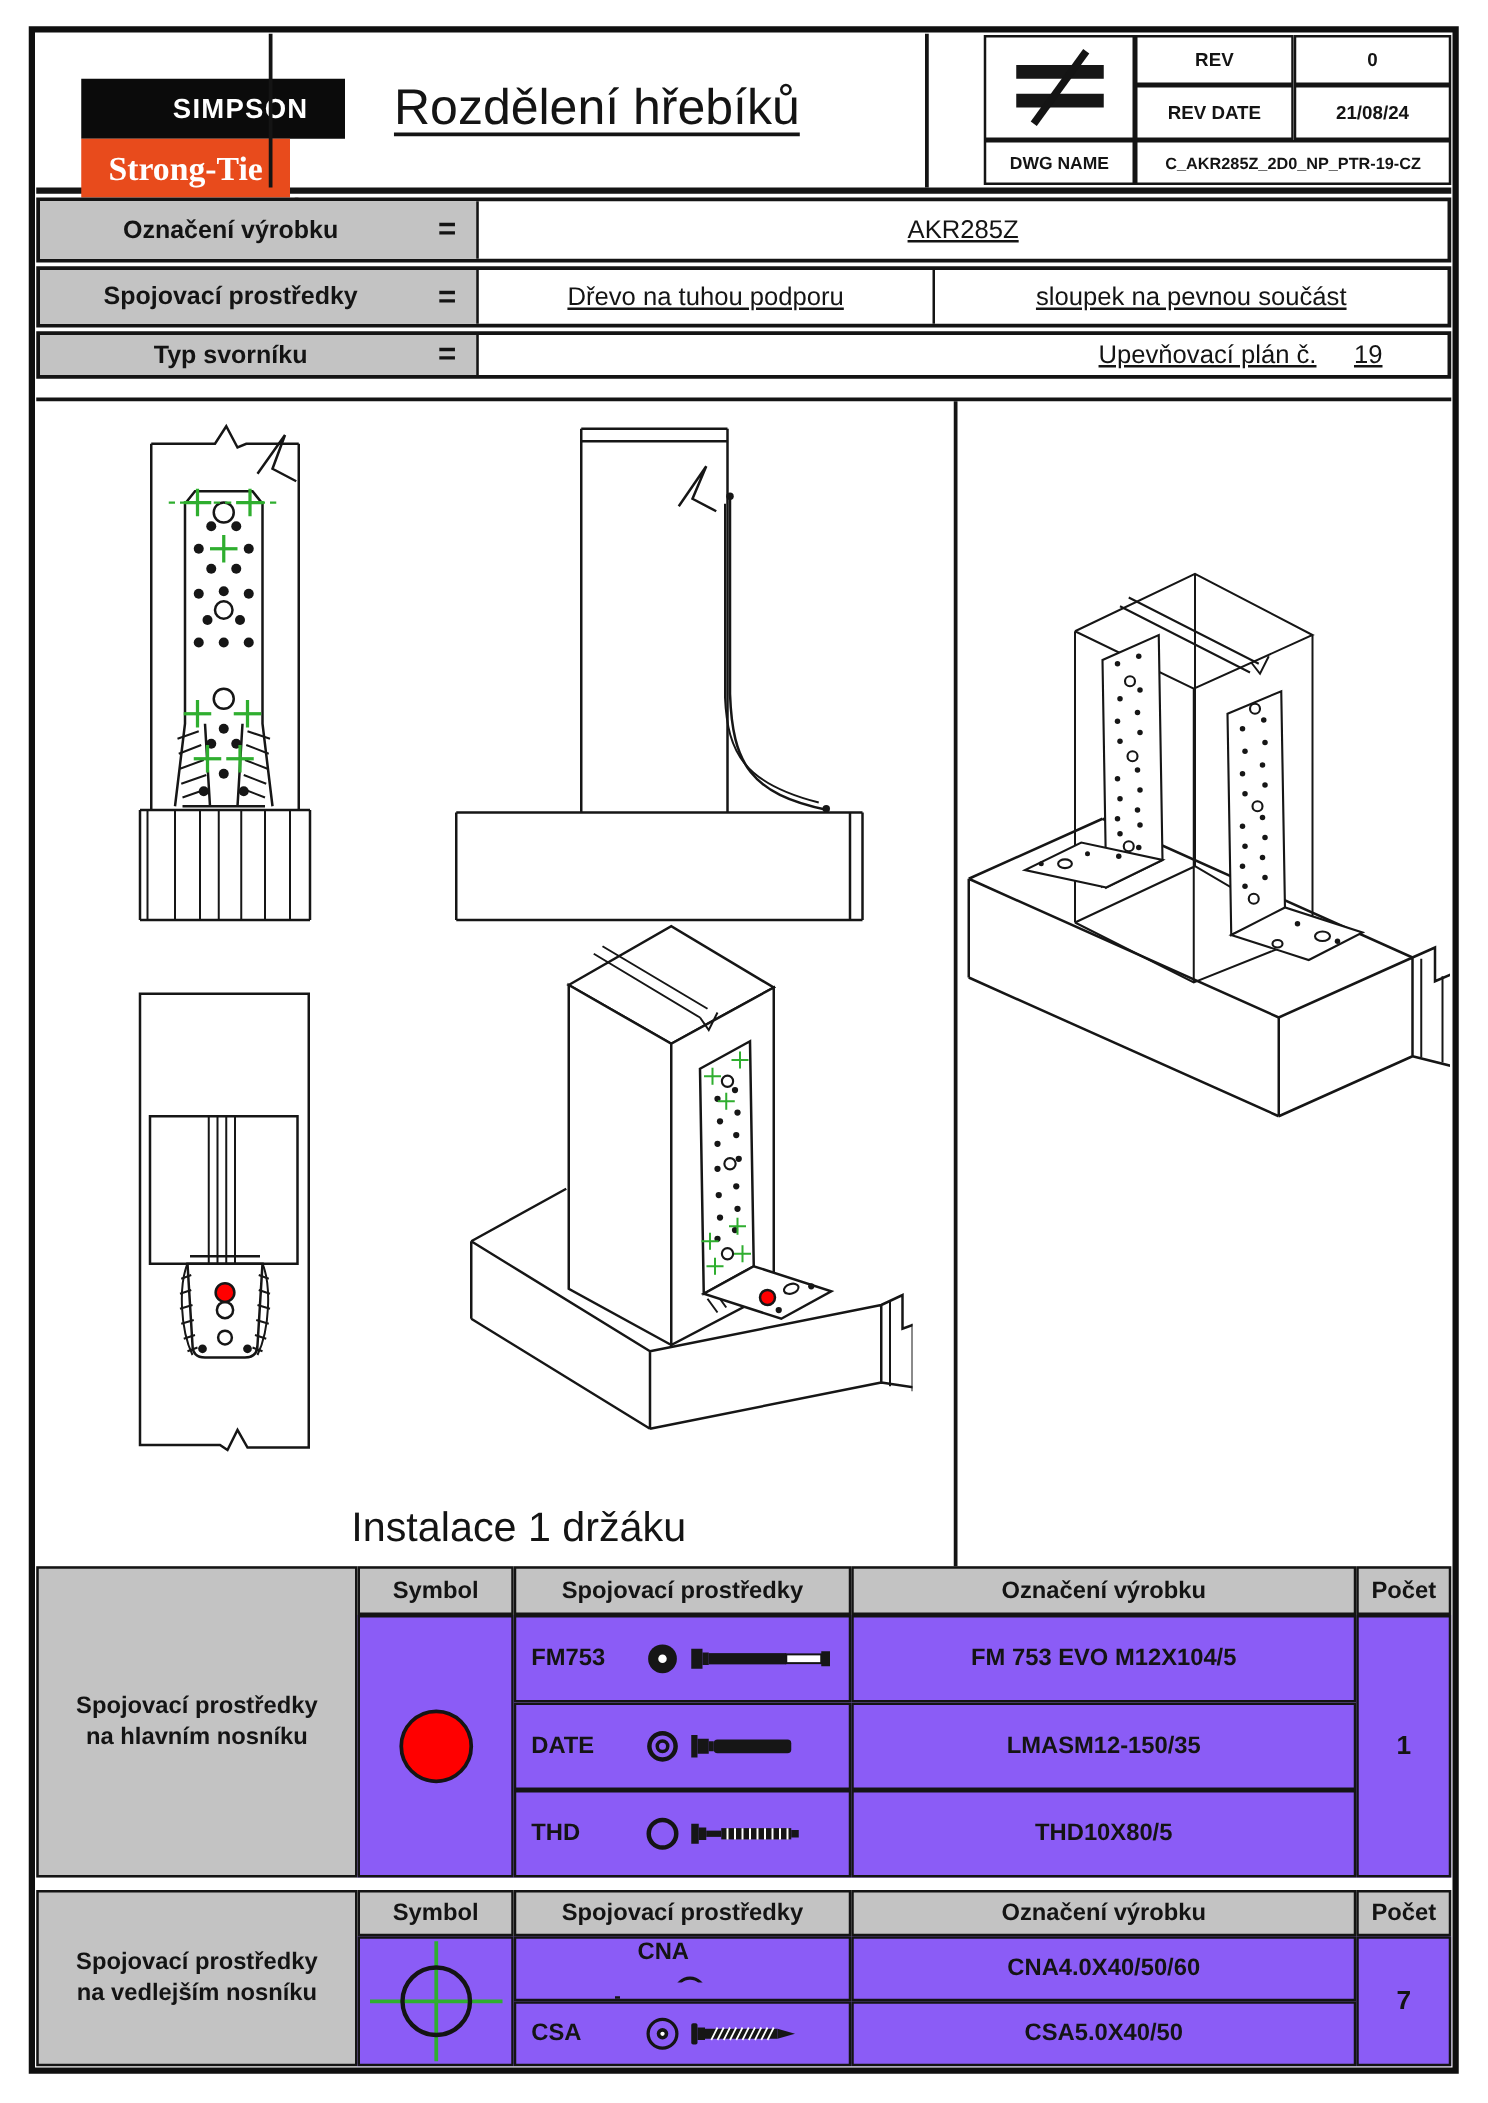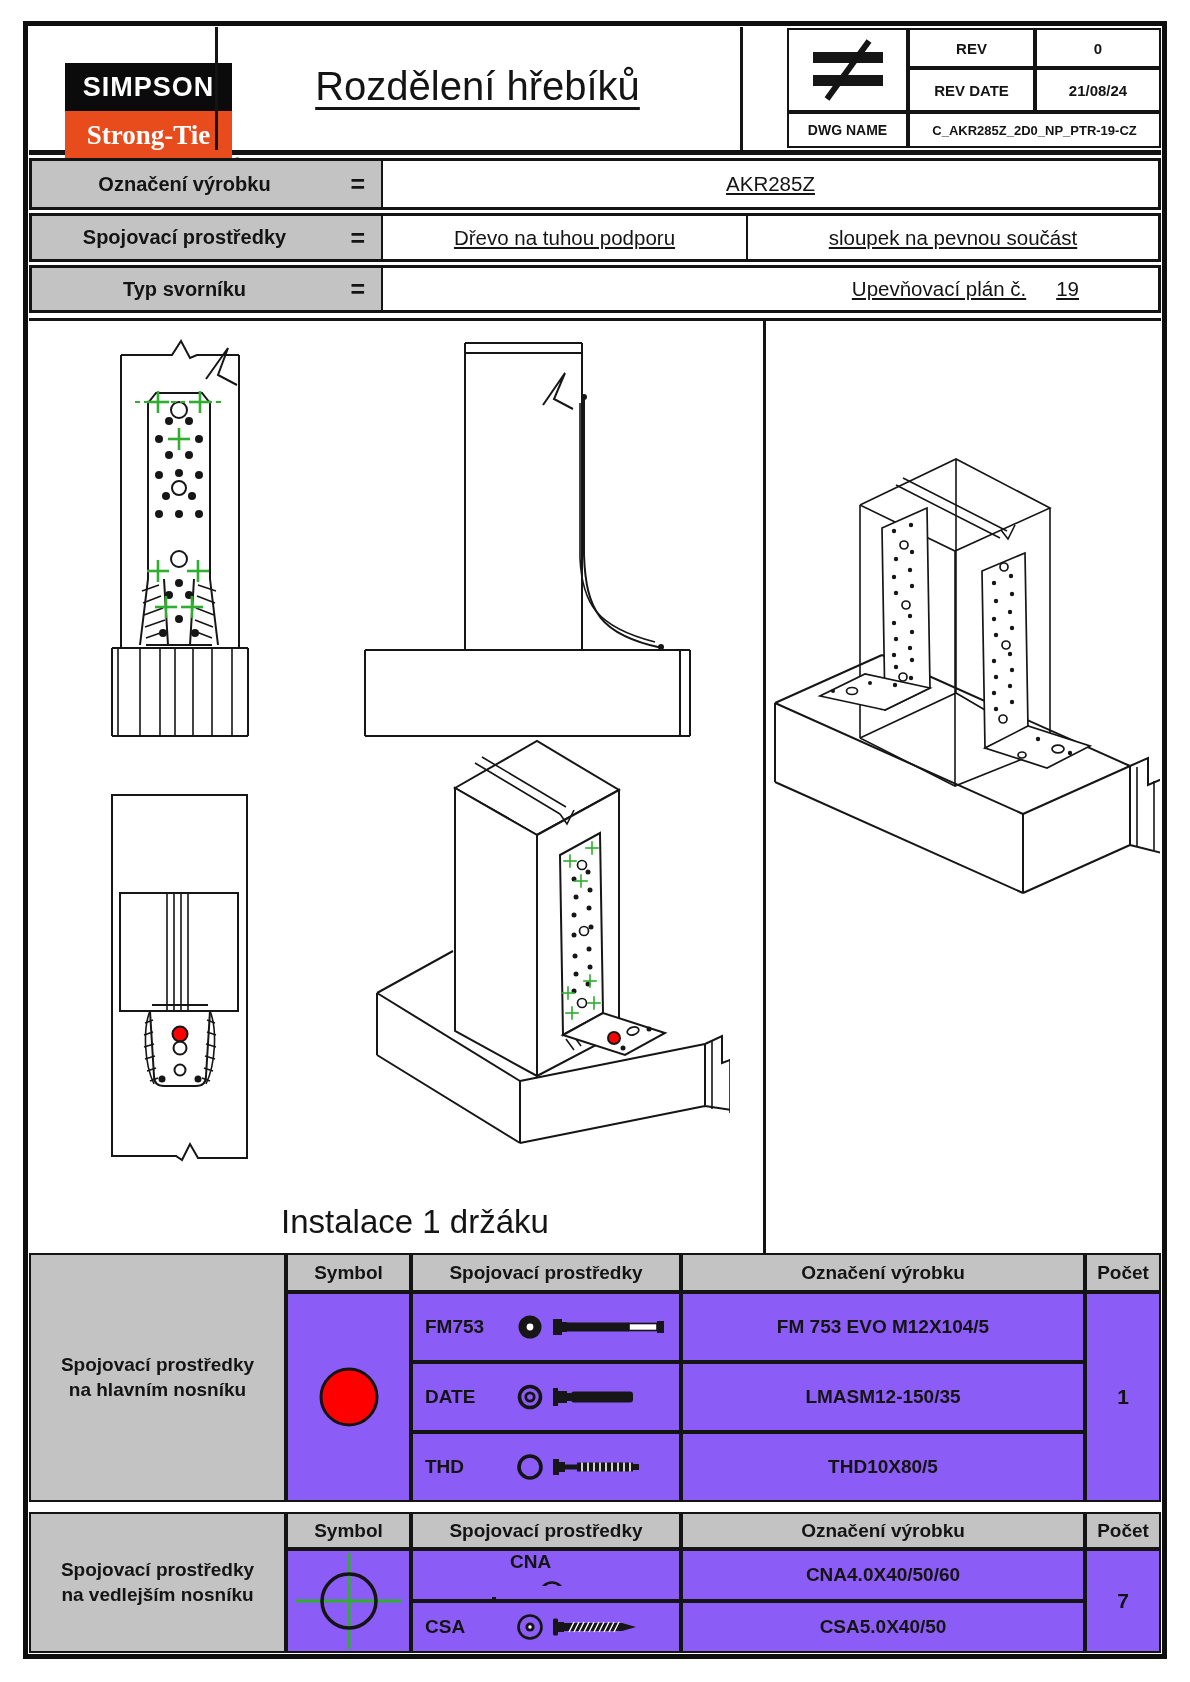--- a/index.html
+++ b/index.html
@@ -7,21 +7,21 @@
         font-family:"Liberation Sans",sans-serif;color:#141414;overflow:hidden;}
   .abs{position:absolute;}
   .frame{position:absolute;left:23px;top:21px;width:1134px;height:1628px;
          border:5px solid #0f0f0f;pointer-events:none;}
   .vline{position:absolute;background:#141414;width:2.5px;}
   .cellb{position:absolute;border:2px solid #141414;box-sizing:border-box;
          display:flex;align-items:center;justify-content:center;background:#fff;}
   
   .logo-black{position:absolute;left:36px;top:36px;width:167px;height:48px;background:#0b0b0b;
       color:#fff;display:flex;align-items:center;justify-content:center;
-      font-weight:bold;font-size:27px;letter-spacing:1px;}
+      font-weight:bold;font-size:22px;letter-spacing:1px;padding-left:44px;}
   .logo-orange{position:absolute;left:36px;top:84px;width:167px;height:49px;background:#e84b1c;
       color:#fff;display:flex;align-items:center;justify-content:center;
       font-family:"Liberation Serif",serif;font-weight:bold;font-size:27px;}
   .reg{position:absolute;left:205px;top:129px;font-size:9px;}
   .title{position:absolute;left:215px;top:27px;width:525px;height:118px;
       display:flex;align-items:center;justify-content:center;font-size:40px;}
   .title span{text-decoration:underline;text-underline-offset:7px;text-decoration-thickness:2.5px;}
   .hdr-band{position:absolute;left:29px;top:27px;width:1132px;height:123px;border-bottom:5px solid #141414;}
   .small-cell{font-size:15px;font-weight:600;}
   
@@ -96,26 +96,26 @@
 
   <div class="irow" style="top:213px;height:49px;">
     <div class="ilabel">
       <span>Spojovací prostředky</span>
       <span class="ieq">=</span>
     </div>
     <div class="ival" style="left:351px;width:365px;border-right:2.5px solid #141414;box-sizing:border-box;">Dřevo na tuhou podporu</div>
     <div class="ival" style="left:716px;right:0;">sloupek na pevnou součást</div>
   </div>
 
-  <div class="irow" style="top:265px;height:48px;">
+  <div class="irow" style="top:265px;height:38px;">
     <div class="ilabel">
       <span>Typ svorníku</span>
       <span class="ieq">=</span>
     </div>
-    <div class="ival" style="left:716px;right:0;justify-content:flex-end;padding-right:79px;gap:30px;align-items:center;">
+    <div class="ival" style="left:716px;right:0;justify-content:flex-end;padding-right:52px;gap:30px;align-items:center;">
       <span>Upevňovací plán č.</span>
       <span>19</span>
     </div>
   </div>
 
   <div class="draw-band">
     <div class="vline" style="left:734px;top:0;height:935px;"></div>
 
     <svg class="abs" style="left:51px;top:12px;" width="180" height="410">
       <defs>

